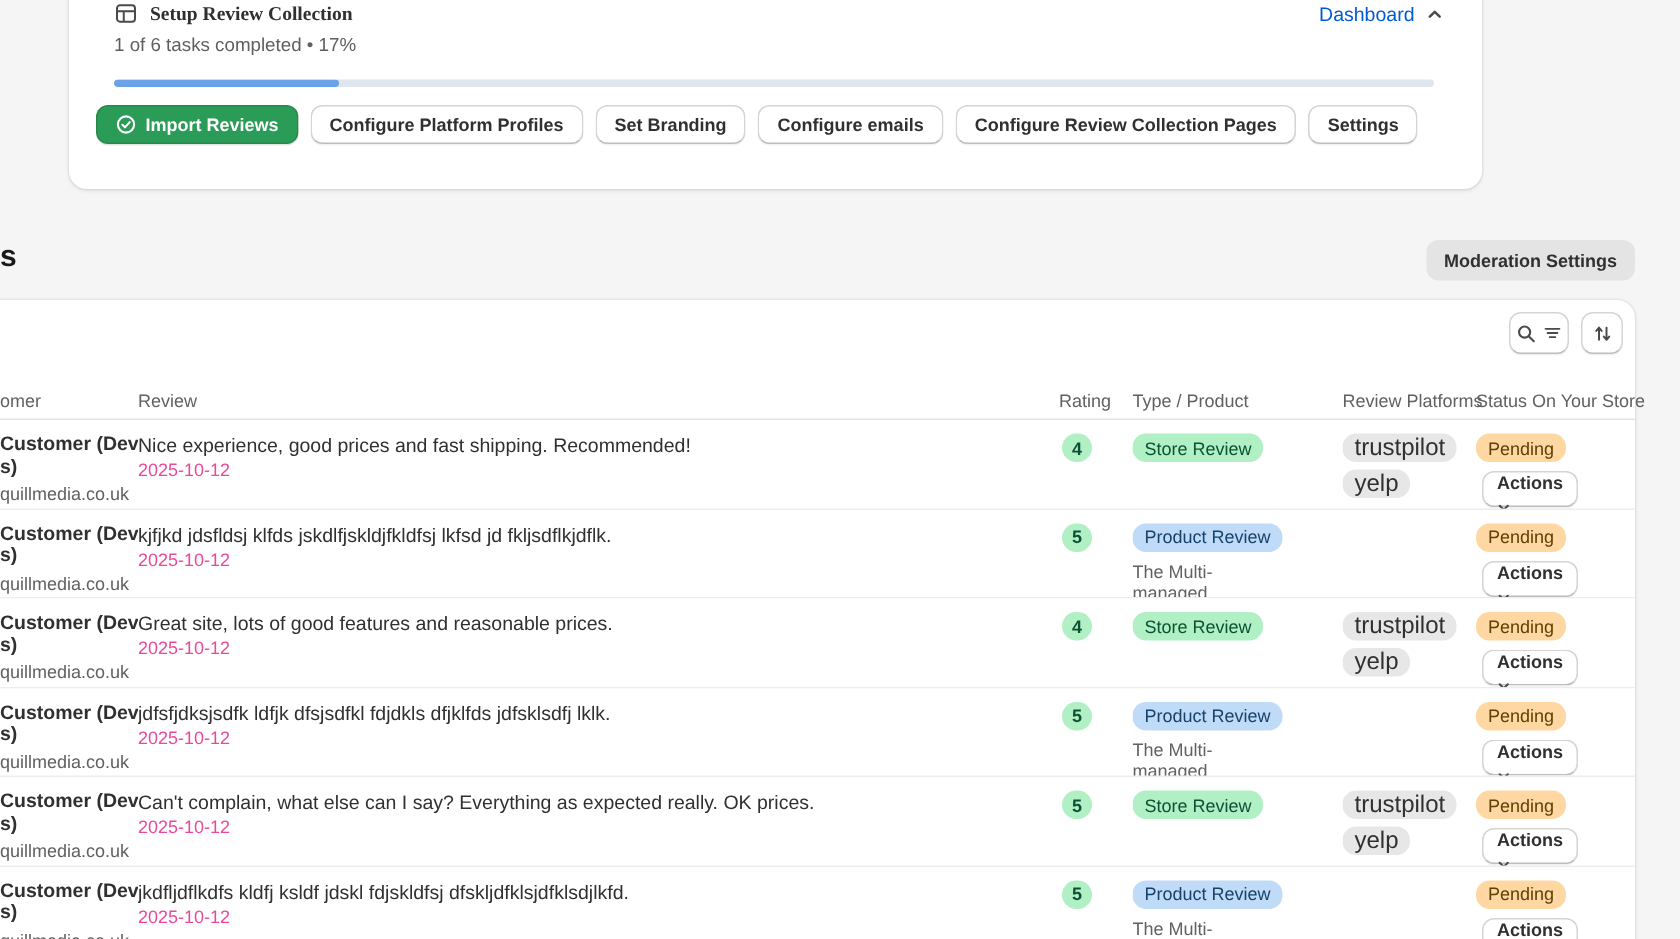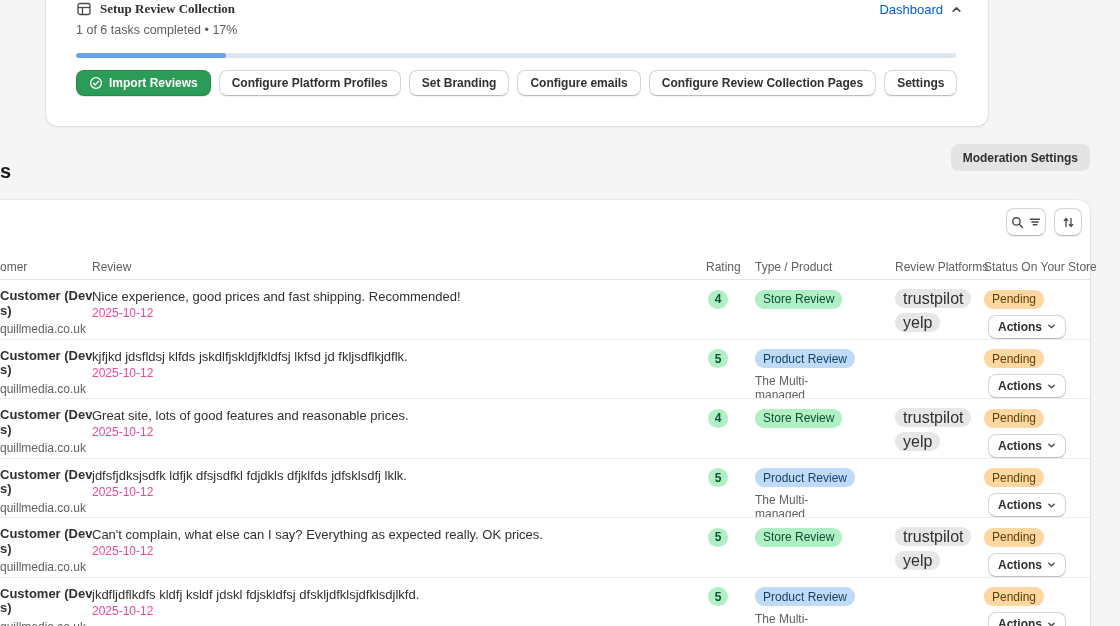--- a/index.html
+++ b/index.html
@@ -21,33 +21,33 @@
   .setup-head { position:absolute; top:15px; left:30px; right:26px; display:flex; align-items:center; gap:8px; }
   .setup-title { font-size:13px; font-weight:700; color:#303030;font-family:Liberation Serif, serif; }
   .head-right { margin-left:auto; display:flex; align-items:center; gap:8px; }
   .dash-link { font-size:13px; color:var(--link-blue,#005bd3); text-decoration:none; cursor:pointer; }
   .icon-wrap { display:inline-flex; align-items:center; }
 
   .progress-text { position:absolute; top:37px; left:30px; font-size:12.5px; color:#5c5f62; }
   .progress-track { position:absolute; top:67px; left:30px; width:880px; height:5px; border-radius:3px; background:var(--progress-track,#e0e6ee); overflow:hidden; }
   .progress-fill { height:100%; width:0%; border-radius:3px; background:var(--progress-fill,#6ba2e8); }
 
-  .task-buttons { position:absolute; top:84px; left:30px; display:flex; gap:8px; align-items:center;justify-content:flex-end; }
+  .task-buttons { position:absolute; top:84px; left:18px; display:flex; gap:8px; align-items:center;justify-content:flex-end; }
   .btn {
     display:inline-flex; align-items:center; gap:6px;
     height:26px; padding:0 12px; border-radius:8px;
     font-size:12px; font-weight:600; white-space:nowrap;
   }
   .btn.primary { background:var(--accent-green,#2b9c57); color:#fff; border:1px solid rgba(0,0,0,.12); box-shadow:0 1px 0 rgba(0,0,0,.1); }
   .btn.secondary { background:#fff; color:#303030; border:1px solid #d4d4d4; border-bottom-color:#bdbdbd; box-shadow:0 1px 0 rgba(0,0,0,.05); }
 
   
   .page-title { position:absolute; left:0; top:160px; font-size:20px; font-weight:700; color:#1a1a1a; }
   .moderation-btn {
-    position:absolute; right:30px; top:144px; height:27px; padding:0 12px;
+    position:absolute; right:30px; top:160px; height:27px; padding:0 12px;
     border:none; border-radius:8px; background:#e4e4e4; color:#303030;
     font-size:12px; font-weight:600;
   }
 
   
   .reviews-card {
     position:absolute; left:-150px; top:200px; width:1240px; height:440px;
     background:#fff; border-radius:12px 12px 0 0;
     box-shadow:0 0 0 1px rgba(0,0,0,.04), 0 1px 3px rgba(0,0,0,.09);
   }
@@ -97,25 +97,25 @@
     border-radius:9px; font-size:16px; line-height:16px;
     background:var(--neutral-badge-bg,#e7e7e7); color:#303030;
   }
 
   .status-badge {
     display:inline-block; padding:1.5px 8px; border-radius:9px;
     font-size:12px; line-height:16px;
     background:var(--attention-bg,#ffd7a3); color:var(--attention-text,#5e4200);
   }
   .actions-btn {
-    display:inline-flex; align-items:center; gap:5px;
+    display:inline-flex; gap:5px;
     height:24px; margin:6px 0 0 4px; padding:0 9px;
     background:#fff; border:1px solid #d4d4d4; border-bottom-color:#bdbdbd;
     border-radius:8px; box-shadow:0 1px 0 rgba(0,0,0,.05);
-    font-size:12px; font-weight:600; color:#303030;
+    font-size:12px; font-weight:600; color:#303030;flex-direction:column;
   }
 </style>
 </head>
 <body>
 
 <div class="setup-card">
   <div class="setup-head">
     <span class="icon-wrap">
       <svg width="16" height="16" viewBox="0 0 16 16">
           <rect x="2" y="2.5" width="12" height="11" rx="2" fill="none" stroke="#4a4a4a" stroke-width="1.3"></rect>

